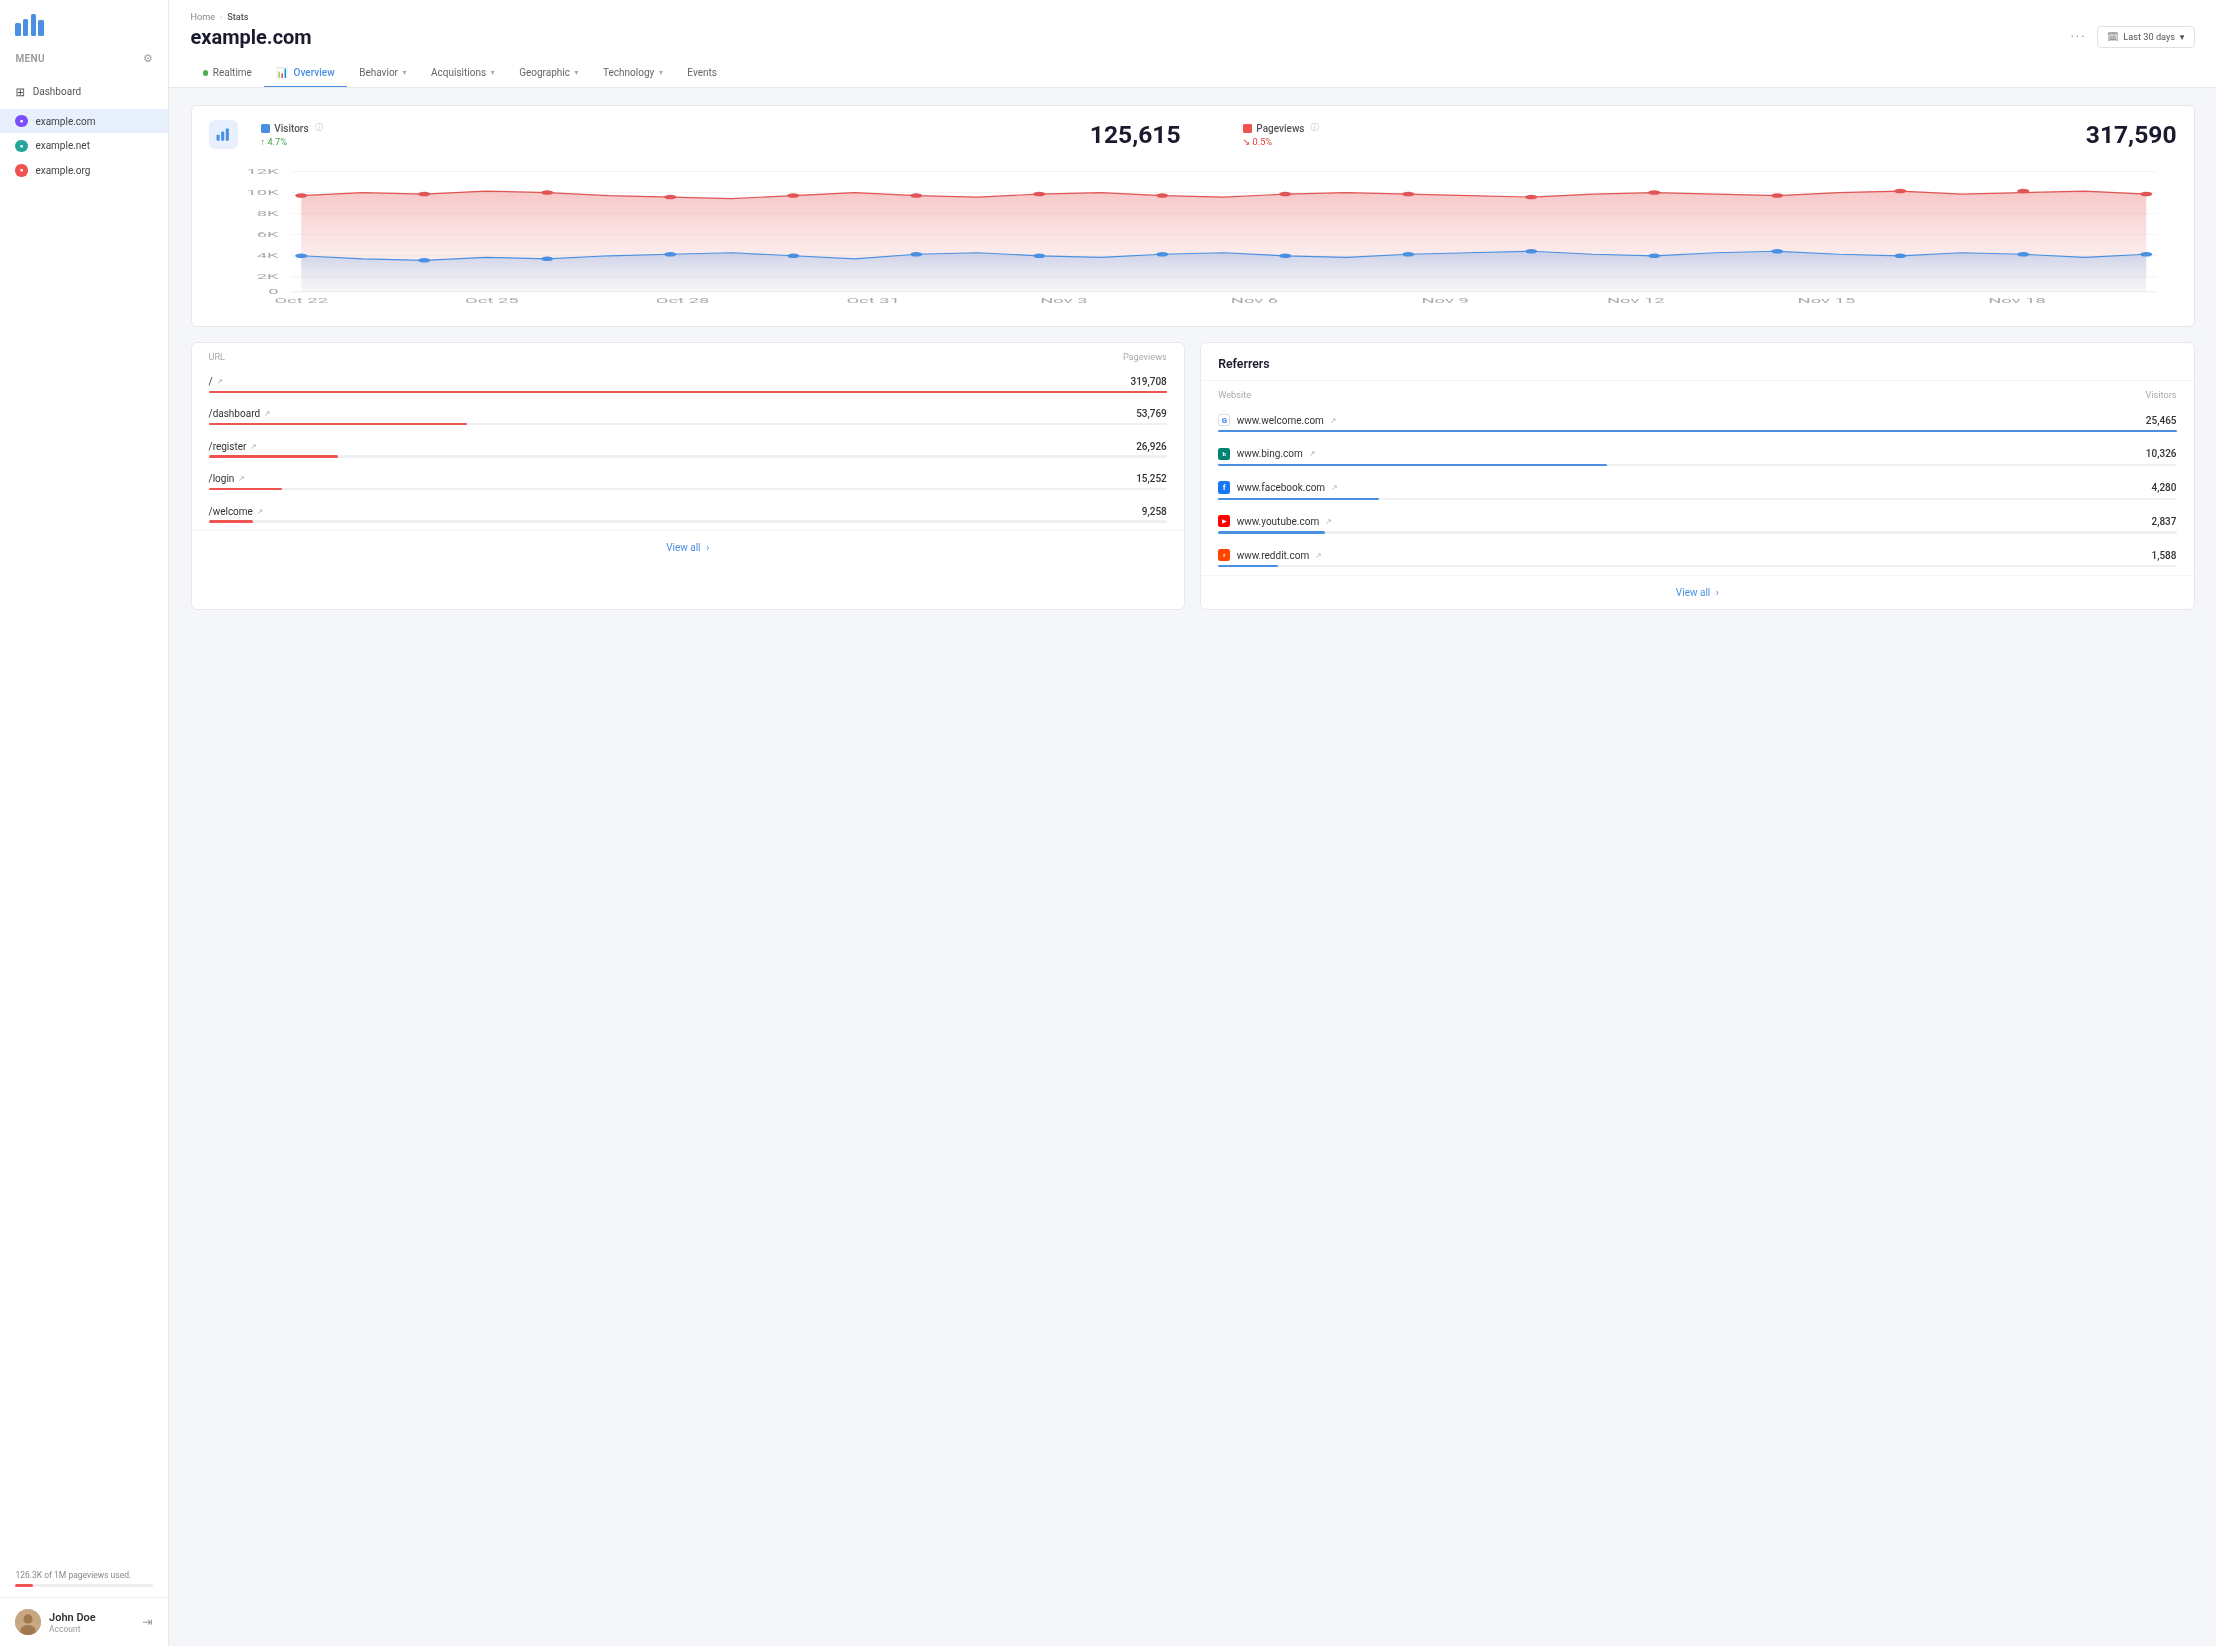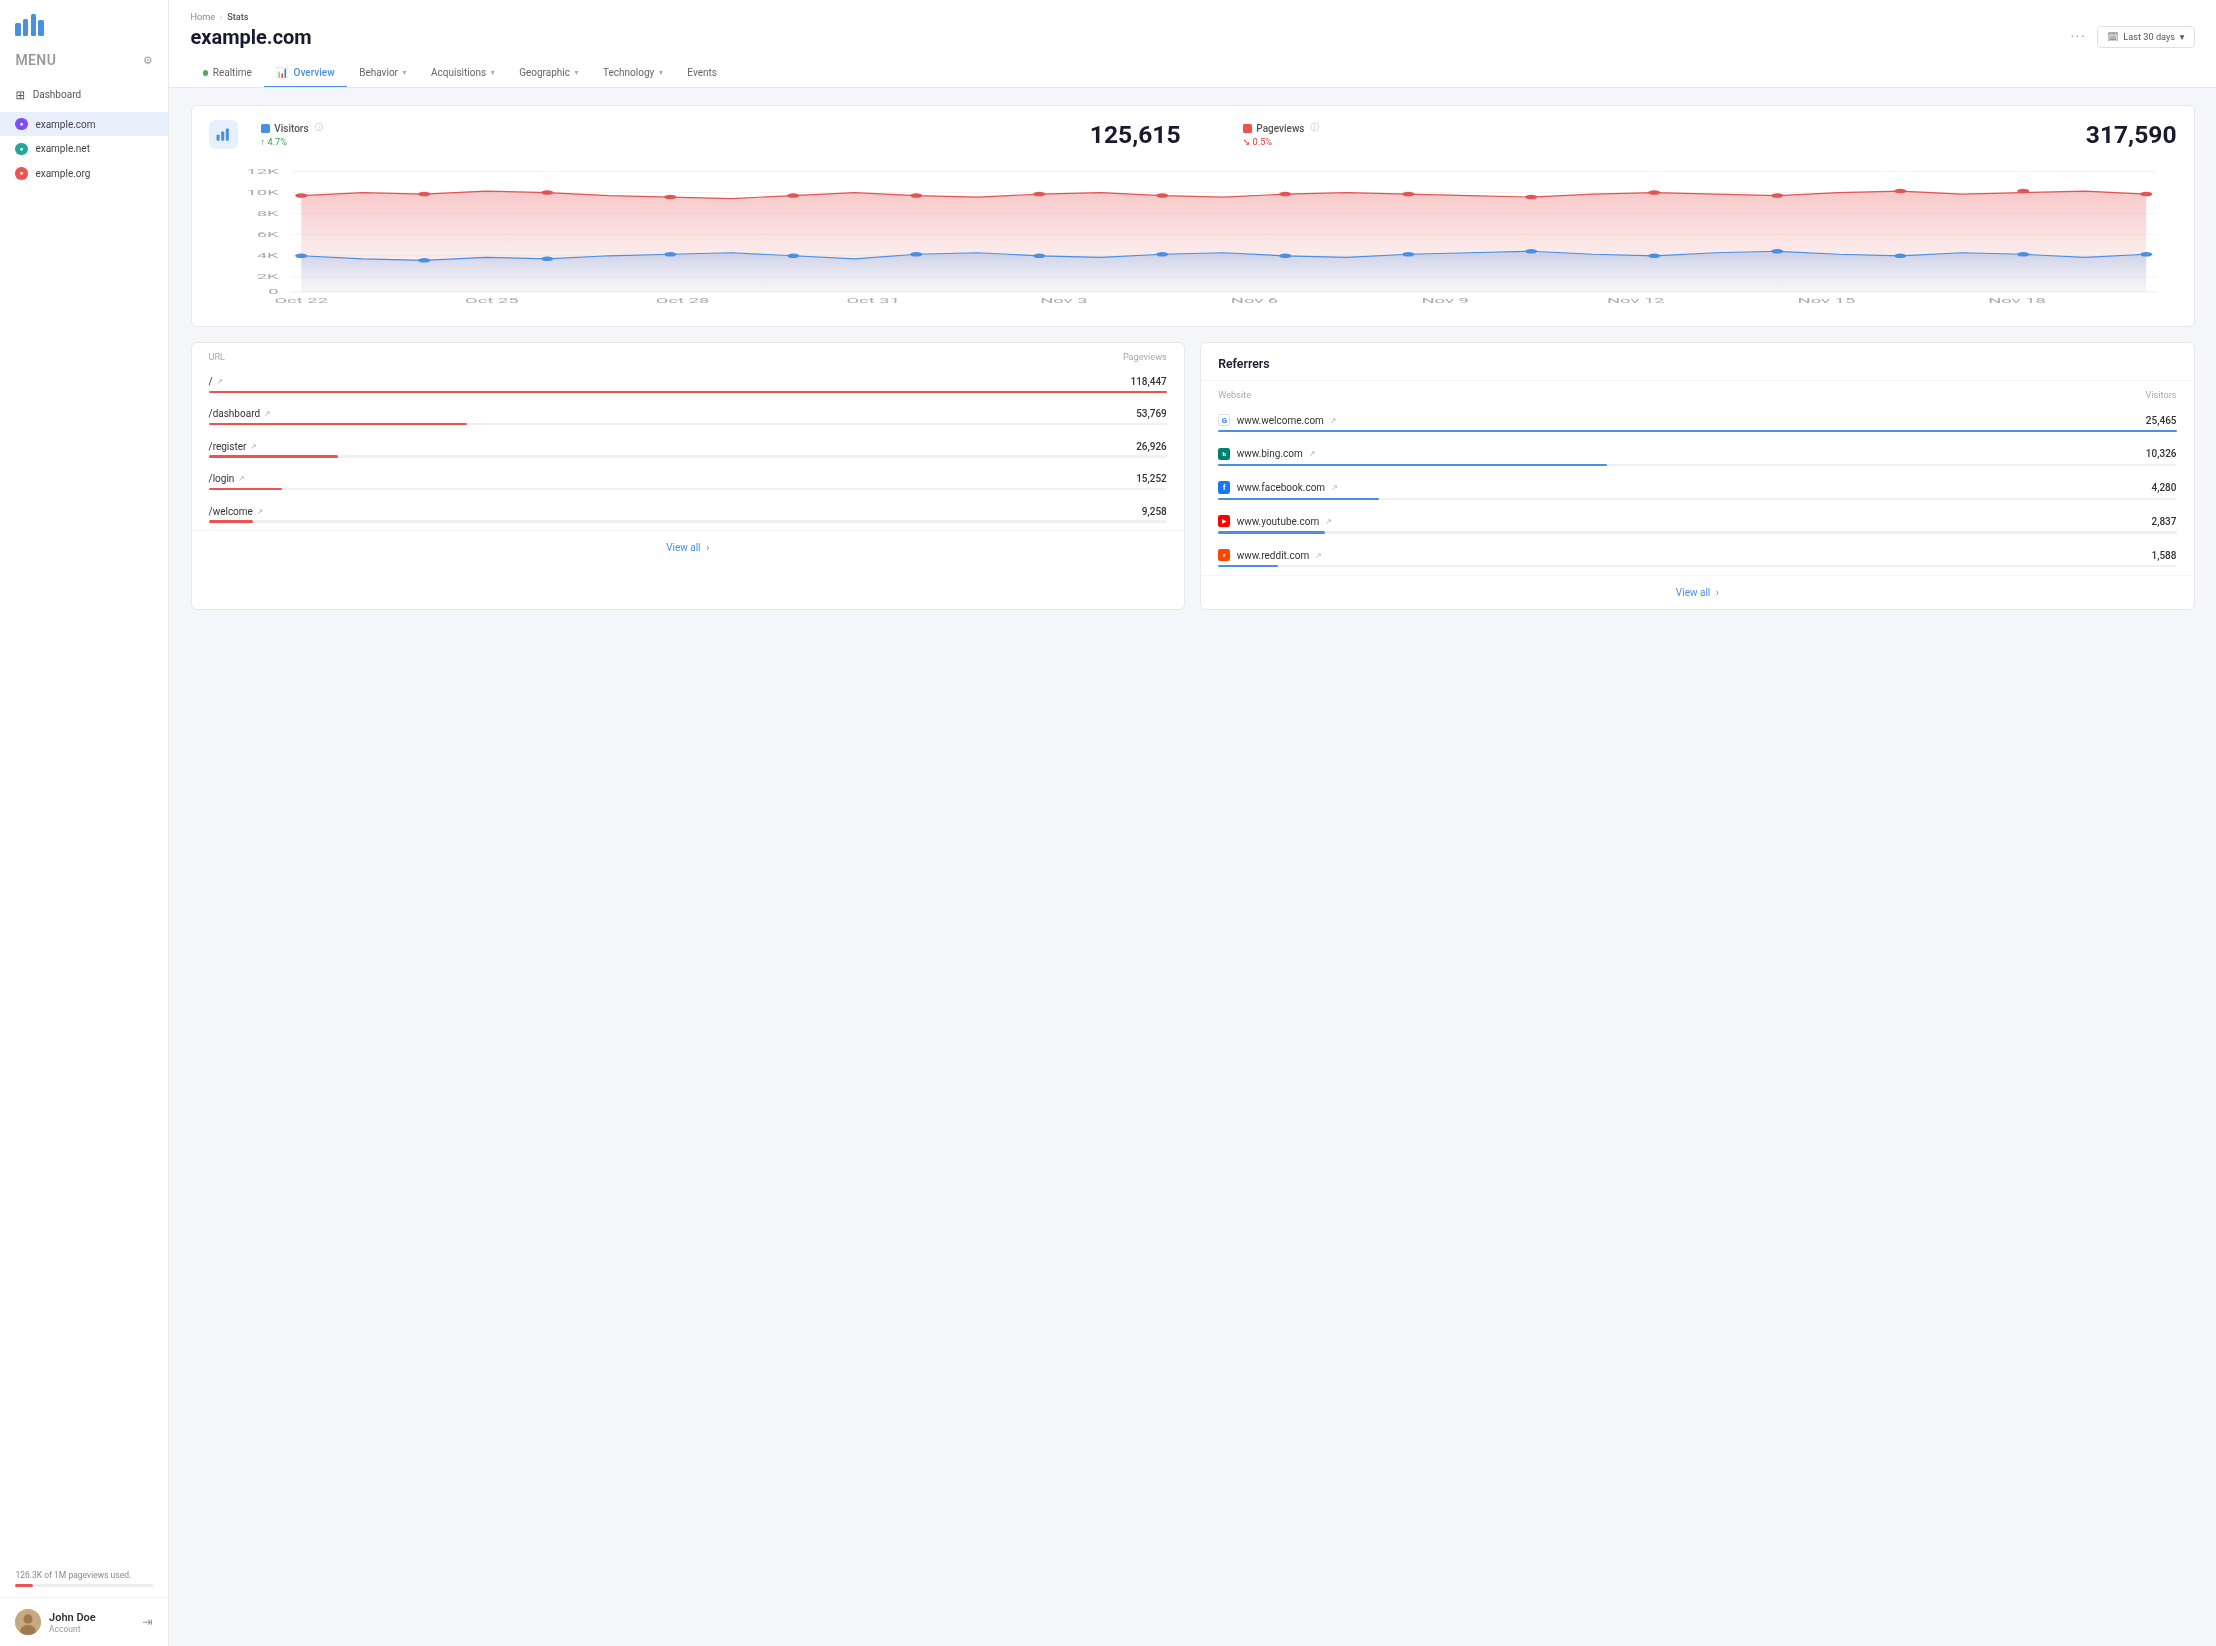--- a/index.html
+++ b/index.html
@@ -9,21 +9,21 @@
     .sidebar { width: 169px; background: #fff; border-right: 0.8px solid #e8e8e8; display: flex; flex-direction: column; height: 100vh; flex-shrink: 0; }
     .sidebar-logo { padding: 14px 15.4px 7.7px; }
     .logo-bars { display: flex; align-items: flex-end; gap: 2.3px; }
     .logo-bar { background: #4a90e2; border-radius: 1.5px; }
     .logo-bar:nth-child(1) { width: 5.4px; height: 12.3px; }
     .logo-bar:nth-child(2) { width: 5.4px; height: 17px; }
     .logo-bar:nth-child(3) { width: 5.4px; height: 21.5px; }
     .logo-bar:nth-child(4) { width: 5.4px; height: 15.4px; }
 
     .sidebar-menu-header { display: flex; justify-content: space-between; align-items: center; padding: 9.2px 15.4px; }
-    .sidebar-menu-label { font-size: 14px; font-weight: 600; color: #999; letter-spacing: 0.4px; }
+    .sidebar-menu-label { font-size: 10px; font-weight: 600; color: #999; letter-spacing: 0.4px; }
     .sidebar-menu-icon { color: #999; cursor: pointer; font-size: 10.8px; }
 
     .sidebar-nav { padding: 3.1px 7.7px; }
     .sidebar-nav-item { display: flex; align-items: center; gap: 7.7px; padding: 7px 7.7px; border-radius: 4.6px; cursor: pointer; color: #555; font-size: 10px; }
     .nav-icon { font-size: 11.5px; }
 
     .sidebar-site-item { display: flex; align-items: center; gap: 7.7px; padding: 6.2px 15.4px; cursor: pointer; color: #444; font-size: 10px; }
     .sidebar-site-item.active { background: #e8f0fe; }
     .site-dot { width: 12.3px; height: 12.3px; border-radius: 50%; flex-shrink: 0; display: flex; align-items: center; justify-content: center; font-size: 6.2px; color: #fff; font-weight: bold; }
     .site-dot.purple { background: #7c4dff; }
@@ -357,21 +357,21 @@
           <span>URL</span>
           <span>Pageviews</span>
         </div>
 
         <div class="panel-row">
           <div class="panel-row-top">
             <div class="panel-row-url">
               <span>/</span>
               <span class="ext-icon">↗</span>
             </div>
-            <span class="panel-row-value">118,447</span>
+            <span class="panel-row-value">319,708</span>
           </div>
           <div class="panel-bar-bg">
               <div class="panel-bar-fill" style="width:100%"></div>
             </div>
         </div>
 
         <div class="panel-row">
           <div class="panel-row-top">
             <div class="panel-row-url">
               <span>/dashboard</span>

